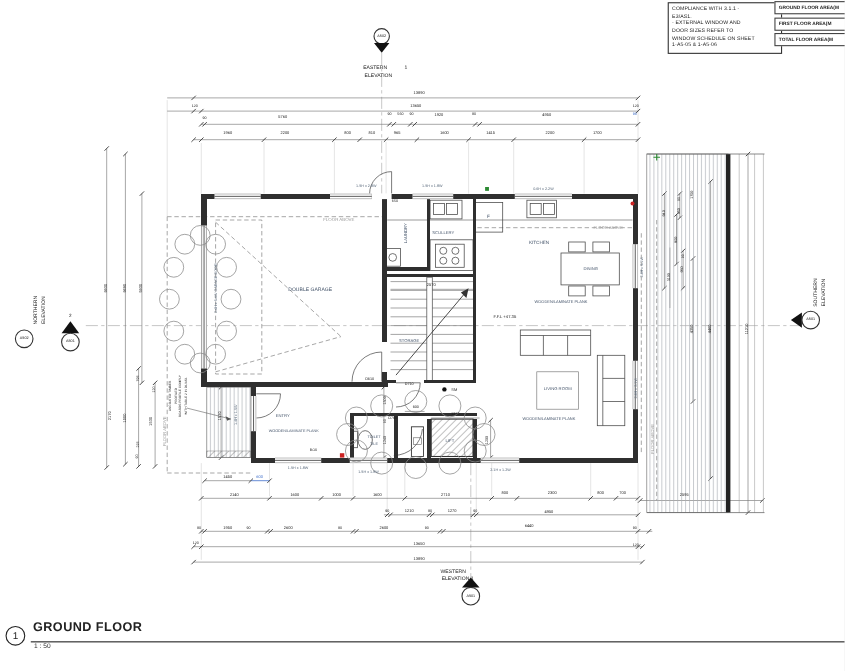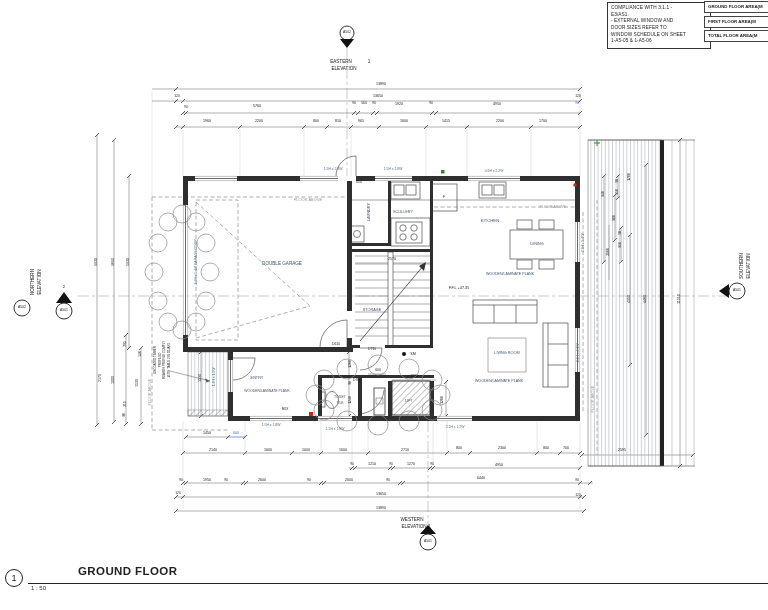--- a/index.html
+++ b/index.html
@@ -10,21 +10,21 @@
   .lbl{position:absolute;white-space:nowrap;line-height:1;transform-origin:center center;}
   .note-box{position:absolute;left:607px;top:2px;width:96px;height:41px;border:1px solid #333;
             background:#fff;font-size:4.7px;line-height:1.42;padding:2px 3px;color:#222;
             white-space:pre-line;letter-spacing:.1px;}
   .area-table{position:absolute;left:704px;top:1px;width:74px;}
   .area-row{border:1px solid #444;height:10px;line-height:10px;font-size:4.4px;font-weight:bold;
             padding-left:3px;margin-bottom:2.5px;background:#fff;color:#222;overflow:hidden;}
   .titleblock{position:absolute;left:0;top:563px;width:768px;height:40px;}
   .title-circle{position:absolute;left:5px;top:6px;width:16px;height:16px;border:1.4px solid #222;
                 border-radius:50%;text-align:center;line-height:16px;font-size:9px;color:#222;background:#fff;}
-  .title-name{position:absolute;left:30px;top:2px;font-size:11.5px;font-weight:bold;color:#222;letter-spacing:.4px;margin-left:48px;}
+  .title-name{position:absolute;left:30px;top:2px;font-size:11.5px;font-weight:bold;color:#222;letter-spacing:.4px;}
   .title-rule{position:absolute;left:28px;top:20px;width:740px;border-top:1.5px solid #222;}
   .title-scale{position:absolute;left:31px;top:22px;font-size:6px;color:#333;}
 </style>
 </head>
 <body>
 
 <div class="canvas">
 
   <svg width="768" height="610" viewBox="0 0 768 610">
     <defs>

